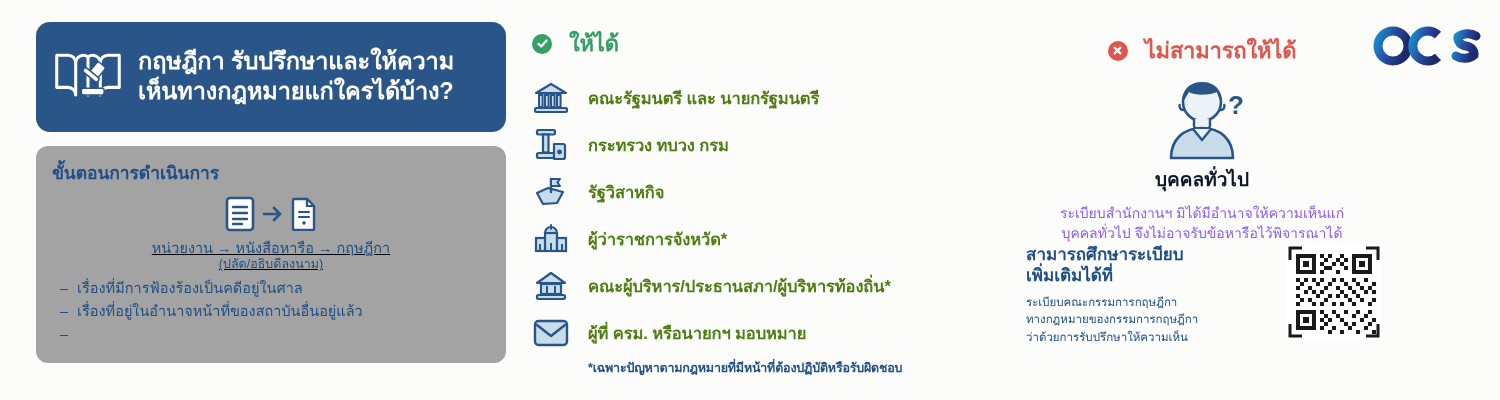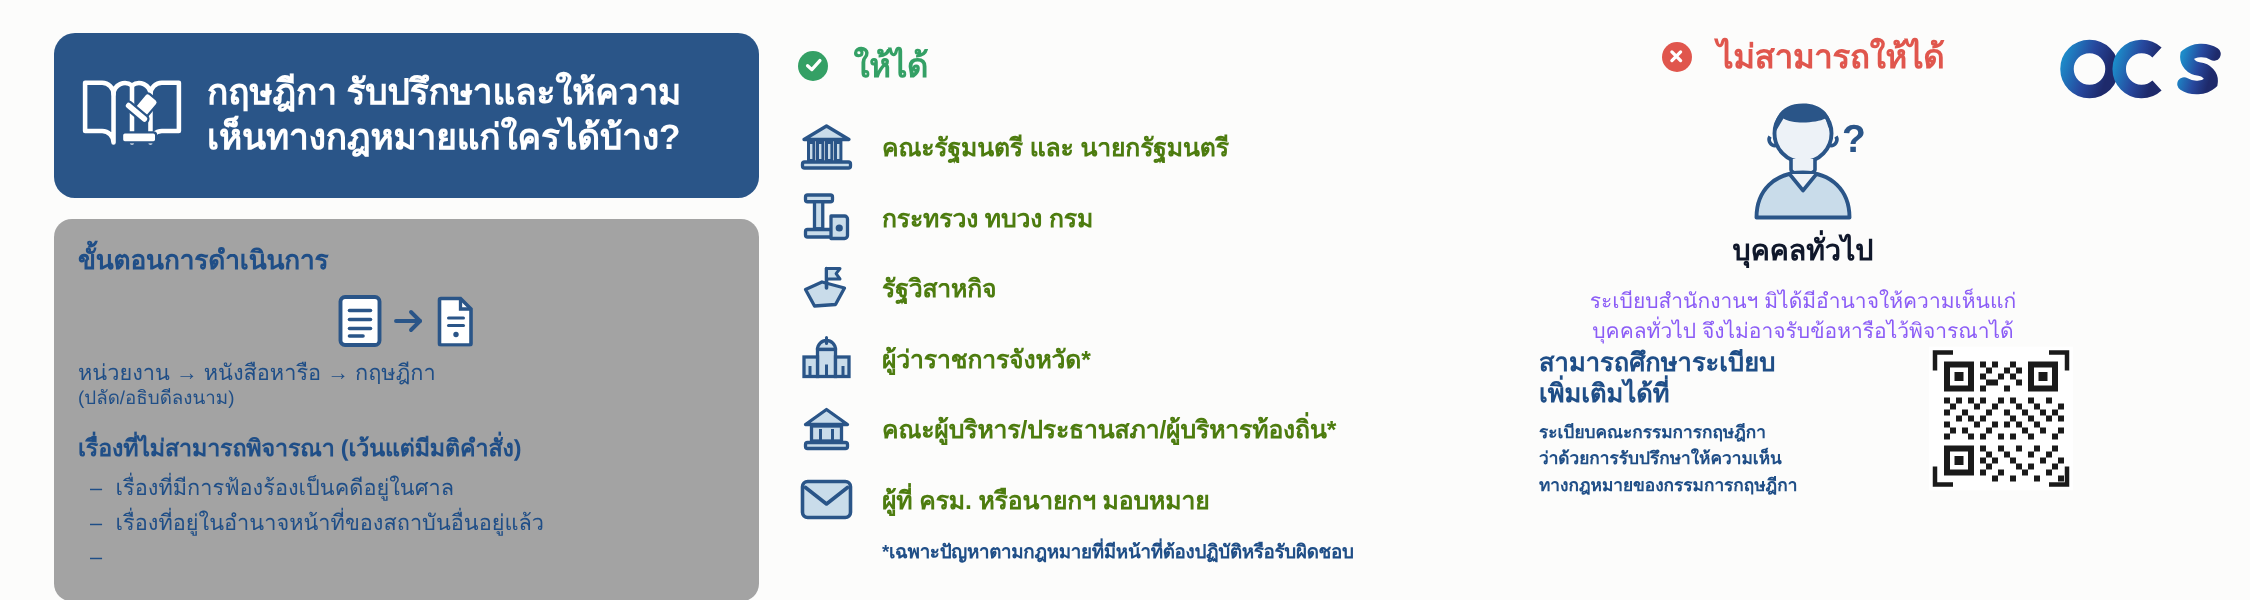--- a/index.html
+++ b/index.html
@@ -37,21 +37,21 @@
     border-radius: 12px;
     padding: 13px 16px 18px 16px;
     width: 470px;
   }
   .steps-title {
     color: #1F4E87;
     font-weight: bold;
     font-size: 17.5px;
     letter-spacing: -0.1px;
   }
-  .flow-wrap { text-align: left; margin-top: 9px; }
+  .flow-wrap { text-align: center; margin-top: 9px; text-decoration: underline; }
   .flow-icons { display: flex; justify-content: center; align-items: center; gap: 7px; }
   .flow-caption {
     color: #1F4E87;
     font-size: 14.5px;
     margin-top: 3px;
     line-height: 1.25;
     font-weight: 500;
   }
   .flow-caption-sub {
     color: #1F4E87;
@@ -104,21 +104,21 @@
   .footnote {
     color: #1F4E87;
     font-size: 12.5px;
     font-weight: bold;
     margin-top: 2px;
     margin-left: 56px;
     letter-spacing: -0.2px;
   }
 
   
-  .right-col { position: absolute; left: 1022px; top: 20px; width: 360px; }
+  .right-col { position: absolute; left: 1022px; top: 33px; width: 360px; }
   .cannot-head { justify-content: center; }
   .cannot-label { color: #E0564D; }
   .person-wrap { display: flex; justify-content: center; margin-top: 6px; }
   .person-caption {
     text-align: center;
     color: #0f172a;
     font-size: 19px;
     font-weight: bold;
     margin-top: 2px;
   }
@@ -136,21 +136,21 @@
     color: #1F4E87;
     font-size: 17px;
     font-weight: bold;
     line-height: 1.25;
   }
   .study-sub {
     color: #1F4E87;
     font-size: 11.5px;
     line-height: 1.5;
     margin-top: 8px;
-    font-weight: 700;
+    font-weight: 400;
   }
   .qr-box { flex: 0 0 auto; width: 96px; height: 96px; position: relative; }
 
   
   .logo { position: absolute; left: 1372px; top: 25px; width: 110px; height: 42px; }
 </style>
 </head>
 <body>
 
 <div class="canvas">
@@ -212,21 +212,20 @@
                   <path d="M8 20 h10"></path>
               </g>
               <circle cx="13" cy="26" r="1.8" fill="#2A5588"></circle>
             </svg>
           </span>
         </div>
         <div class="flow-caption">หน่วยงาน → หนังสือหารือ → กฤษฎีกา</div>
         <div class="flow-caption-sub">(ปลัด/อธิบดีลงนาม)</div>
       </div>
 
-      <div class="excl-title">เรื่องที่ไม่สามารถพิจารณา (เว้นแต่มีมติคำสั่ง)</div>
       <ul class="excl-list">
         <li>
           <span class="excl-dash">–</span>
           <span>เรื่องที่มีการฟ้องร้องเป็นคดีอยู่ในศาล</span>
         </li>
         <li>
           <span class="excl-dash">–</span>
           <span>เรื่องที่อยู่ในอำนาจหน้าที่ของสถาบันอื่นอยู่แล้ว</span>
         </li>
         <li>
@@ -367,22 +366,22 @@
     </div>
 
     <div class="study-block">
       <div class="study-left">
         <div class="study-title">
           <div>สามารถศึกษาระเบียบ</div>
           <div>เพิ่มเติมได้ที่</div>
         </div>
         <div class="study-sub">
           <div>ระเบียบคณะกรรมการกฤษฎีกา</div>
+          <div>ทางกฎหมายของกรรมการกฤษฎีกา</div>
           <div>ว่าด้วยการรับปรึกษาให้ความเห็น</div>
-          <div>ทางกฎหมายของกรรมการกฤษฎีกา</div>
         </div>
       </div>
       <div class="qr-box">
         <svg width="96" height="96" viewBox="0 0 96 96">
           <rect x="0" y="0" width="96" height="96" fill="#FFFFFF"></rect>
           <g fill="none" stroke="#1A1A1A" stroke-width="3">
             <path d="M4 16 V4 H16"></path>
               <path d="M80 4 H92 V16"></path>
             <path d="M92 80 V92 H80"></path>
               <path d="M16 92 H4 V80"></path>

